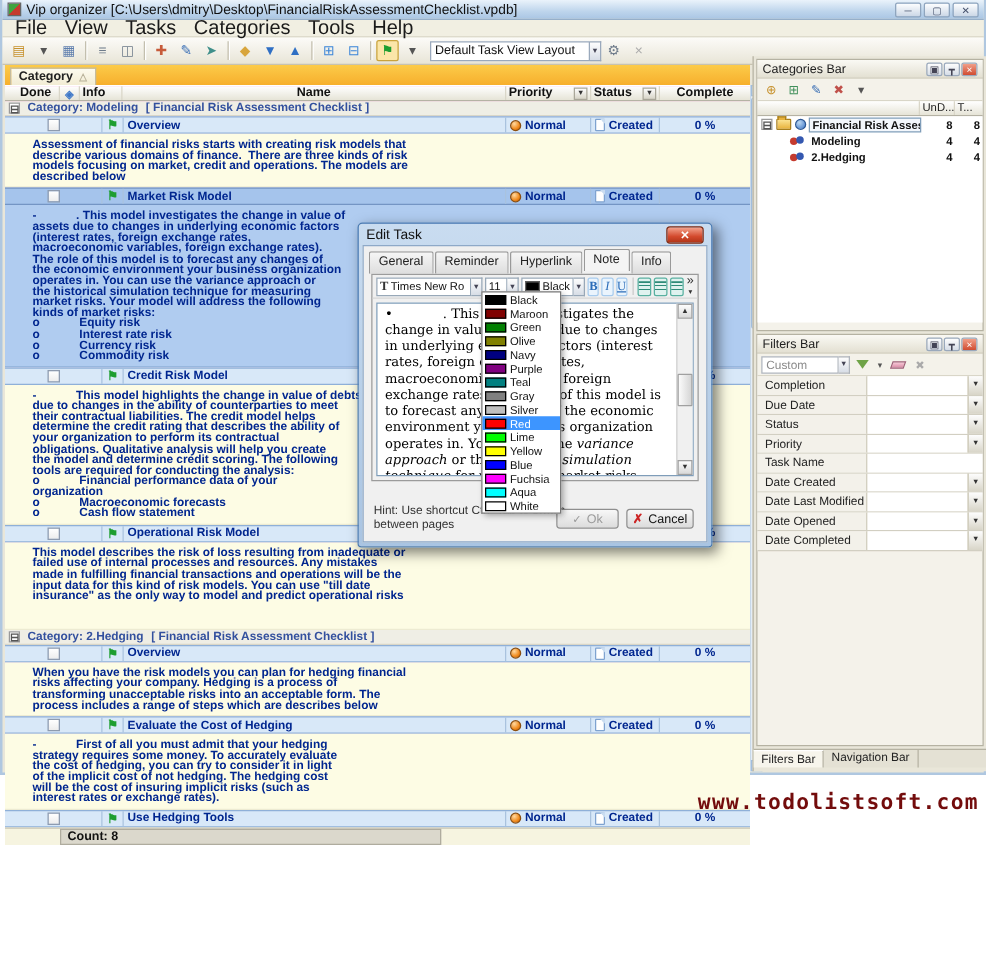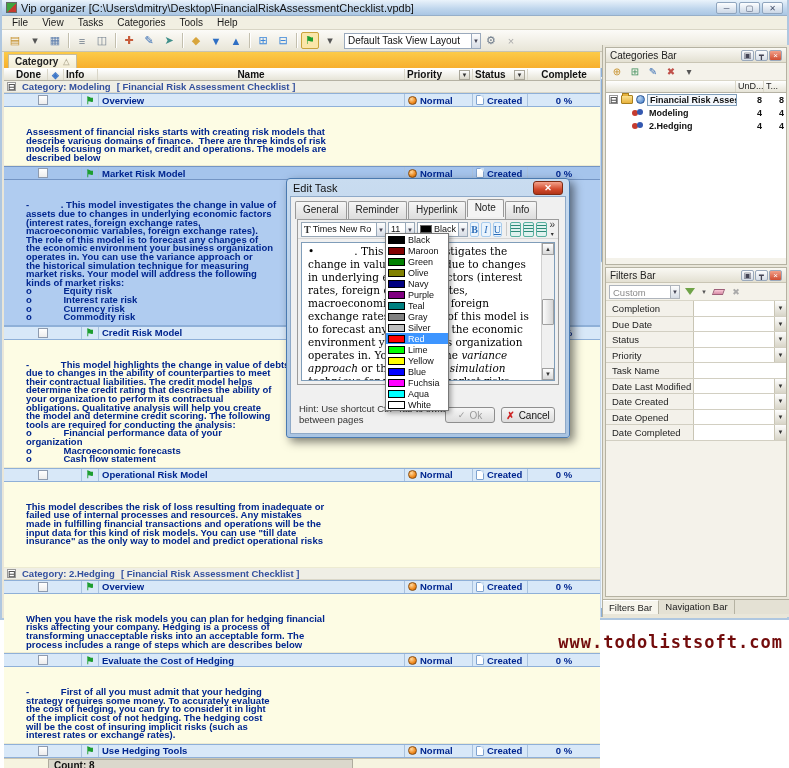--- a/index.html
+++ b/index.html
@@ -14,21 +14,21 @@
   .titlebar { height:16px; background:linear-gradient(#EAF3FB,#BED5EC 60%,#AAC6E4);
     display:flex; align-items:center; padding:0 4px; border-bottom:1px solid #96AFC9; }
   .app-icon { width:11px; height:11px; margin-right:4px;
     background:linear-gradient(135deg,#3FA33F 0 50%, #C53B2F 50% 100%); border:1px solid #666; }
   .title-text { font-size:11px; color:#111; flex:1; white-space:nowrap; overflow:hidden; }
   .win-btns { display:flex; gap:2px; }
   .win-btn { width:21px; height:12px; font-size:8px; line-height:11px; text-align:center;
     color:#44506B; background:linear-gradient(#FDFEFF,#CBD7E6); border:1px solid #8FA5BE; border-radius:2px; }
 
   .menubar { height:14px; background:#F1EFE2; display:flex; align-items:center;
-    font-size:10px; color:#1a1a1a; border-bottom:1px solid #D8D5C5; padding-left:3px; }
+    font-size:16px; color:#1a1a1a; border-bottom:1px solid #D8D5C5; padding-left:3px; }
   .menu-item { padding:0 7px; line-height:13px; }
 
   .toolbar { height:22px; background:linear-gradient(#FCFBF8,#E8E5D7);
     border-bottom:1px solid #C7C3B1; display:flex; align-items:center; padding:0 3px; }
   .tb-icon { width:18px; height:17px; margin:0 1px; display:flex; align-items:center;
     justify-content:center; font-size:11px; border-radius:2px; }
   .tb-icon.active { background:#FBE6A9; border:1px solid #C9A33C; }
   .tb-sep { width:1px; height:15px; background:#C3BFAE; margin:0 3px; box-shadow:1px 0 0 #fff; }
   .layout-combo { display:flex; align-items:center; margin-left:4px; }
   .layout-combo .combo-box { width:128px; height:16px; background:#fff; border:1px solid #9AA9BC;
@@ -74,21 +74,21 @@
   .tc-com { width:72px; justify-content:center; border-right:none; }
   .cb { width:10px; height:10px; background:linear-gradient(#FFFFFF,#EDEDED); border:1px solid #8E9BAF; }
   .flag { color:#1E9E30; font-size:10px; }
   .pri-ico { width:9px; height:9px; border-radius:50%;
     background:radial-gradient(circle at 35% 30%, #FFD9A0, #F08A1D 60%, #B35A08); border:1px solid #8A4E10; }
   .page-ico { width:8px; height:10px; background:#fff; border:1px solid #7FA3D0; border-radius:1px; position:relative; }
   .page-ico:after { content:""; position:absolute; right:-1px; top:-1px; border:2px solid #C9DCF0;
     border-left-color:transparent; border-bottom-color:transparent; }
 
   .note { background:#FDFCE4; color:#00268F; font-weight:bold; font-size:9.5px; line-height:8.6px;
-    padding:21px 40px 3px 22px; white-space:pre-wrap; border-bottom:1px solid #EDEBD2; }
+    padding:5px 40px 3px 22px; white-space:pre-wrap; border-bottom:1px solid #EDEBD2; }
   .note.selected { background:#B0CCF0; border-bottom:1px solid #8FB0D8; }
   .note.spacer-after { padding-bottom:21px; }
 
   .grid-footer { height:14px; background:#F6F4E0; display:flex; align-items:center; border-top:1px solid #C9C5B4; }
   .count-box { margin-left:44px; width:305px; height:13px; background:#DBD8CC; border:1px solid #AFAC9E;
     font-size:10px; font-weight:bold; color:#111; padding-left:5px; line-height:11px; }
 
   
   #gvscroll { position:absolute; right:-9px; top:16px; width:9px; height:549px; background:#EDF5FC; border-left:1px solid #C8D8E8; }
   #gvscroll .sb-btn { position:absolute; left:0; width:9px; height:9px; background:linear-gradient(#FDFEFF,#CCDDEF);
@@ -579,26 +579,26 @@
             <div class="filter-row">
               <div class="fl">Priority</div>
               <div class="fv"></div>
               <div class="fbtn">▼</div>
             </div>
             <div class="filter-row">
               <div class="fl">Task Name</div>
               <div class="fv"></div>
             </div>
             <div class="filter-row">
+              <div class="fl">Date Created</div>
+              <div class="fv"></div>
+              <div class="fbtn">▼</div>
+            </div>
+            <div class="filter-row">
               <div class="fl">Date Last Modified</div>
-              <div class="fv"></div>
-              <div class="fbtn">▼</div>
-            </div>
-            <div class="filter-row">
-              <div class="fl">Date Created</div>
               <div class="fv"></div>
               <div class="fbtn">▼</div>
             </div>
             <div class="filter-row">
               <div class="fl">Date Opened</div>
               <div class="fv"></div>
               <div class="fbtn">▼</div>
             </div>
             <div class="filter-row">
               <div class="fl">Date Completed</div>

